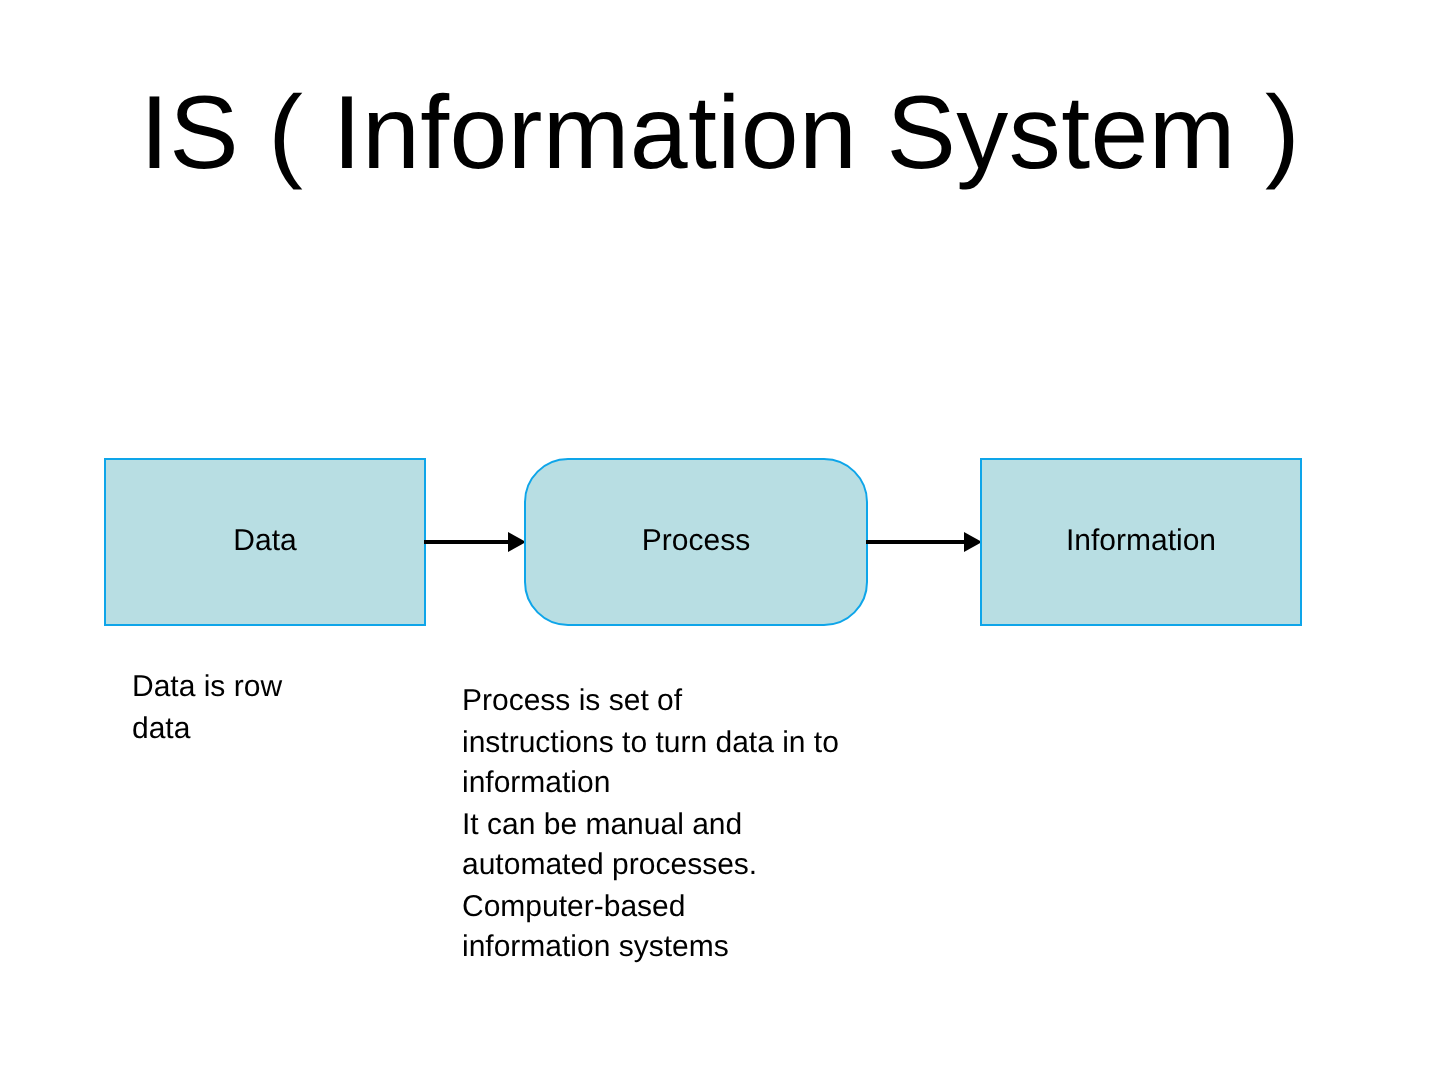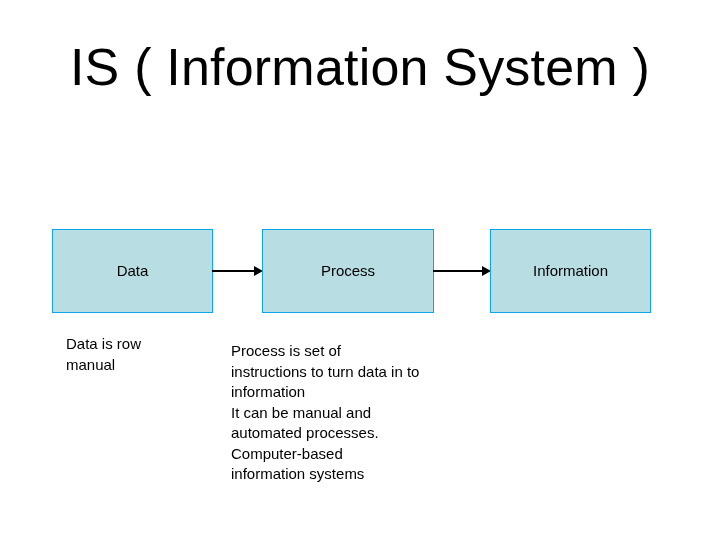--- a/index.html
+++ b/index.html
@@ -43,21 +43,21 @@
     justify-content: center;
   }
   .flow-box-label {
     font-size: 15px;
     line-height: 18px;
     color: #000000;
     text-align: center;
   }
 
   #box-data      { left: 52px;  top: 229px; width: 161px; height: 84px; }
-  #box-process   { left: 262px; top: 229px; width: 172px; height: 84px; }
+  #box-process   { left: 262px; top: 229px; width: 172px; height: 84px; border-radius: 22px; }
   #box-information { left: 490px; top: 229px; width: 161px; height: 84px; }
 
   
   .flow-arrow {
     position: absolute;
     height: 14px;
     top: 264px;
   }
   .flow-arrow .shaft {
     position: absolute;
@@ -116,21 +116,21 @@
   <div class="flow-arrow" id="arrow-process-information">
     <span class="shaft"></span>
     <span class="head"></span>
   </div>
 
   <div class="flow-box" id="box-information">
     <span class="flow-box-label">Information</span>
   </div>
 
   <div class="desc" id="desc-data">Data is row
-manual</div>
+data</div>
 
   <div class="desc" id="desc-process">Process is set of
 instructions to turn data in to
 information
 It can be manual and
 automated processes.
 Computer-based
 information systems</div>
 
 

